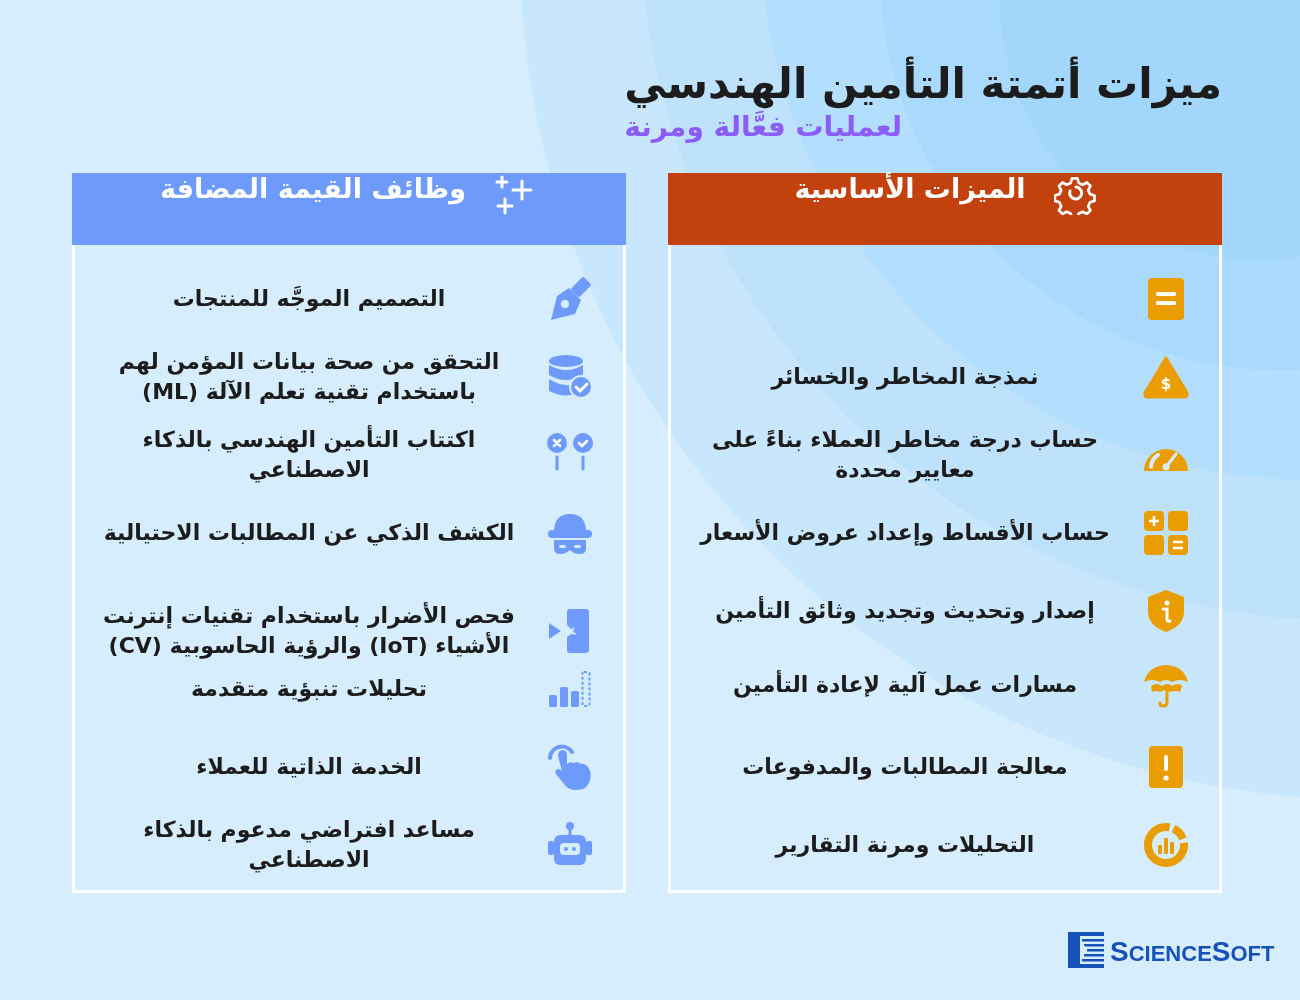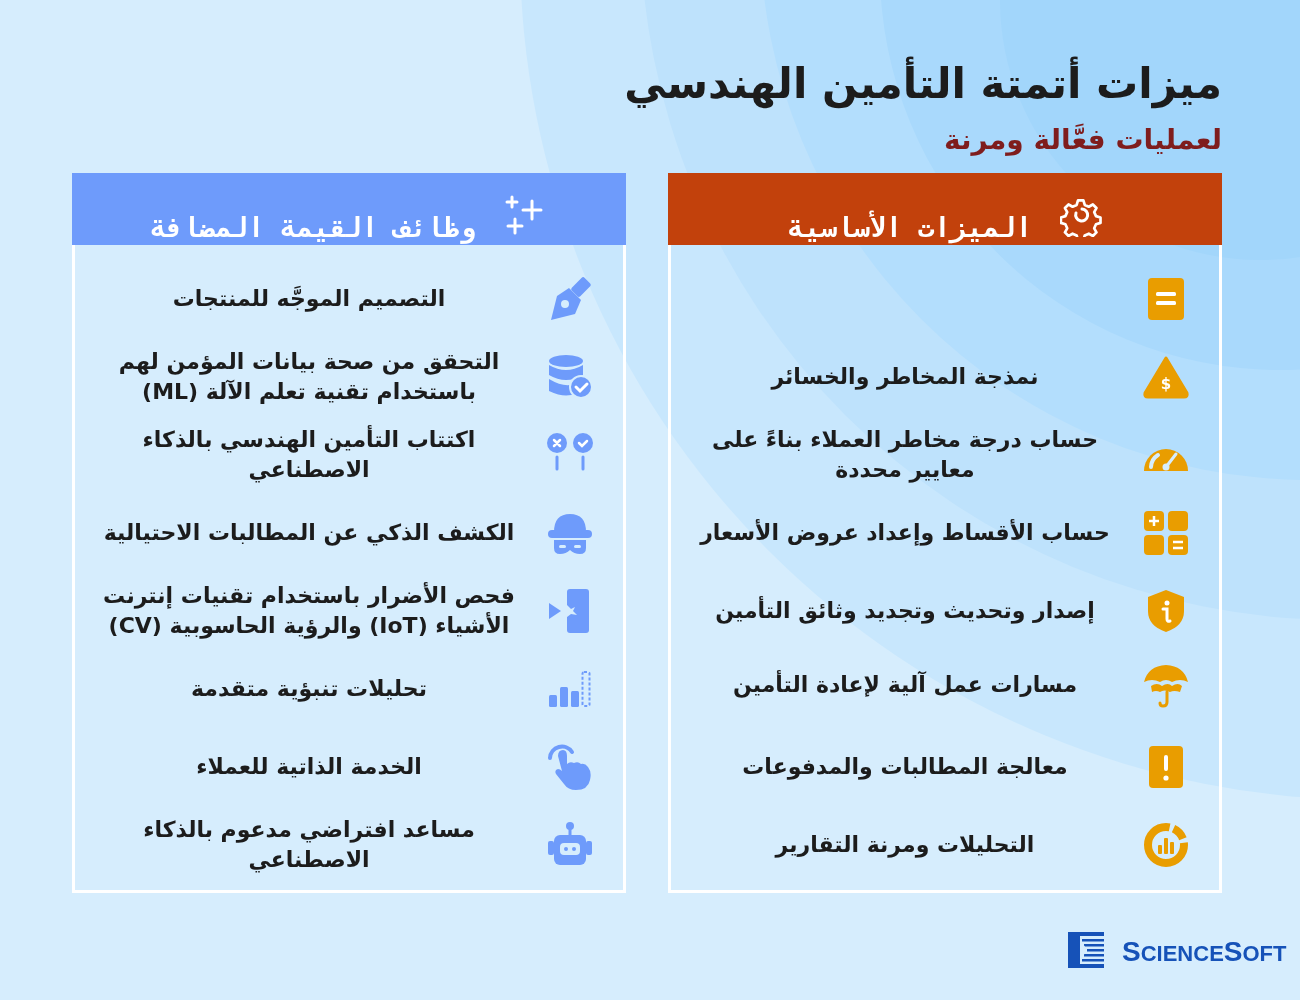--- a/index.html
+++ b/index.html
@@ -9,50 +9,50 @@
       background: #d6edfd;
       color: #1a1a1a;
     }
     .bg-arc { position: absolute; border-radius: 50%; pointer-events: none; }
     .arc1 { width: 1700px; height: 1700px; left: 520px; top: -900px; background: #c8e7fd; }
     .arc2 { width: 1400px; height: 1400px; left: 640px; top: -780px; background: #bee2fc; }
     .arc3 { width: 1100px; height: 1100px; left: 760px; top: -620px; background: #b3defd; }
     .arc4 { width: 800px; height: 800px; left: 880px; top: -430px; background: #a9d9fc; }
     .arc5 { width: 520px; height: 520px; left: 1000px; top: -260px; background: #a2d6fb; }
 
-    .title-block { position: absolute; right: 78px; top: 58px; text-align: right; direction: rtl; z-index: 2; }
+    .title-block { position: absolute; right: 78px; top: 58px; text-align: left; direction: rtl; z-index: 2; }
     .title { font-size: 42px; font-weight: bold; line-height: 52px; color: #1c1c1c; }
-    .subtitle { font-size: 28px; font-weight: bold; line-height: 34px; color: #7f1d1d; margin-top: 13px; }
+    .subtitle { font-size: 28px; font-weight: bold; line-height: 34px; color: #8b5cf6; margin-top: 0px; }
 
     .panel { position: absolute; top: 173px; width: 554px; height: 720px; z-index: 2; }
     .panel-left { left: 72px; }
     .panel-right { left: 668px; }
     .panel-header {
-      height: 72px; display: flex; align-items: flex-end; justify-content: center;
-      gap: 28px; direction: rtl; color: #ffffff; font-size: 27px; font-weight: bold; font-family: Liberation Mono, monospace;
+      height: 72px; display: flex; align-items: flex-start; justify-content: center;
+      gap: 28px; direction: rtl; color: #ffffff; font-size: 27px; font-weight: bold;
     }
     .panel-left .panel-header { background: #6e9bfb; }
     .panel-right .panel-header { background: #c2410c; }
     .panel-body {
       position: absolute; top: 72px; left: 0; right: 0; bottom: 0;
       border: 3px solid #ffffff; border-top: none; box-sizing: border-box;
     }
     .list { position: absolute; top: 0; right: 0; left: 0; }
     .item {
       position: absolute; right: 28px; left: 20px; height: 70px;
       display: flex; flex-direction: row-reverse; align-items: center; gap: 22px;
     }
     .item .ico { width: 50px; height: 50px; flex: 0 0 50px; display: flex; align-items: center; justify-content: center; }
     .item .txt {
       direction: rtl; text-align: center; font-size: 22px; font-weight: bold;
       line-height: 30px; color: #1c1c1c; flex: 1;
     }
 
     .logo { position: absolute; left: 1068px; top: 932px; display: flex; align-items: center; gap: 6px; z-index: 2; }
-    .logo-text { font-family: "Liberation Sans", sans-serif; font-weight: bold; color: #1652b8; font-size: 28px; letter-spacing: 0px; margin-left: 12px; }
+    .logo-text { font-family: "Liberation Sans", sans-serif; font-weight: bold; color: #1652b8; font-size: 28px; letter-spacing: 0px; }
     .logo-text .sm { font-size: 22px; }
   </style>
 </head>
 <body>
 
 <div class="bg-arc arc1"></div>
 <div class="bg-arc arc2"></div>
 <div class="bg-arc arc3"></div>
 <div class="bg-arc arc4"></div>
 <div class="bg-arc arc5"></div>
@@ -213,21 +213,21 @@
           <svg width="48" height="46" viewBox="0 0 48 46">
               <path d="M8 22 Q8 4 24 4 Q40 4 40 22 Z" fill="#6e9bfb"></path>
               <rect x="2" y="20" width="44" height="8" rx="4" fill="#6e9bfb"></rect>
               <path d="M8 30 H40 V38 Q40 44 34 44 Q28 44 24 40 Q20 44 14 44 Q8 44 8 38 Z" fill="#6e9bfb"></path>
               <rect x="13" y="35" width="7" height="3" rx="1.5" fill="#d6edfd"></rect>
               <rect x="28" y="35" width="7" height="3" rx="1.5" fill="#d6edfd"></rect>
             </svg>
         </span>
         <span class="txt">الكشف الذكي عن المطالبات الاحتيالية</span>
       </div>
-      <div class="item" style="top:331px">
+      <div class="item" style="top:351px">
         <span class="ico">
           <svg width="46" height="48" viewBox="0 0 46 48">
               <path d="M2 16 L14 24 L2 32 Z" fill="#6e9bfb"></path>
               <rect x="20" y="2" width="22" height="44" rx="3" fill="#6e9bfb"></rect>
               <path d="M20 18 L24 22 L28 20 L26 24 L30 28 L24 27 L20 30 Z" fill="#d6edfd"></path>
             </svg>
         </span>
         <span class="txt">فحص الأضرار باستخدام تقنيات إنترنت الأشياء (IoT) والرؤية الحاسوبية (CV)</span>
       </div>
       <div class="item" style="top:409px">

